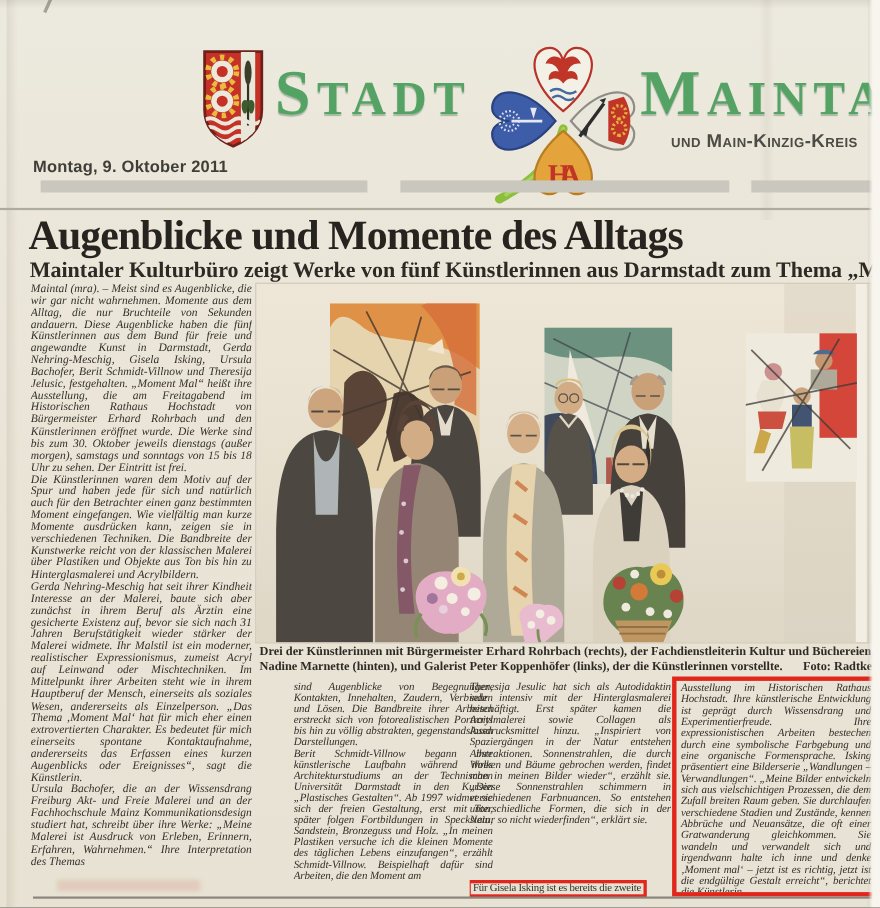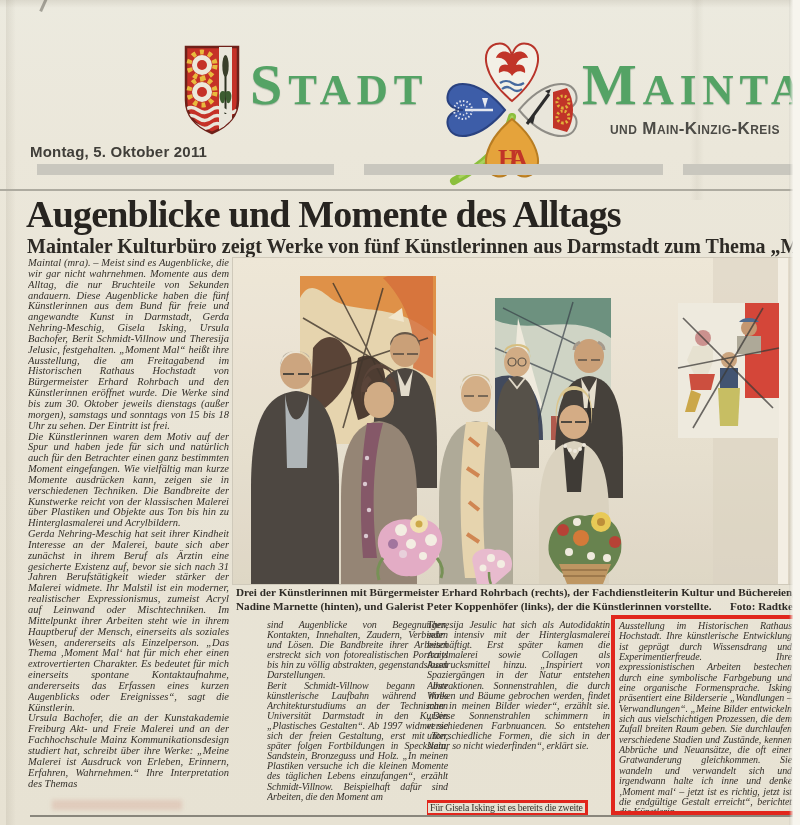--- a/index.html
+++ b/index.html
@@ -169,37 +169,37 @@
           <text x="-14" y="48" font-family="Liberation Serif, serif" font-size="26" font-weight="bold" fill="#c13428" letter-spacing="-9">HA</text>
         </g>
       </g>
     </svg>
 
     <div id="maintal-word" class="masthead-green">
       <span class="initial">M</span><span class="rest">AINTAL</span>
     </div>
 
     <div id="region-line">und Main-Kinzig-Kreis</div>
-    <div id="date-line">Montag, 5. Oktober 2011</div>
+    <div id="date-line">Montag, 9. Oktober 2011</div>
 
     <div class="graybar b1"></div>
     <div class="graybar b2"></div>
     <div class="graybar b3"></div>
   </div>
 
   <div id="top-rule"></div>
 
   <h1 id="headline">Augenblicke und Momente des Alltags</h1>
   <h2 id="subheadline">Maintaler Kulturbüro zeigt Werke von fünf Künstlerinnen aus Darmstadt zum Thema „Moment Mal“</h2>
 
   <div id="col1" class="bodycol">
     <p>Maintal (mra). – Meist sind es Augenblicke, die wir gar nicht wahrnehmen. Momente aus dem Alltag, die nur Bruchteile von Sekunden andauern. Diese Augenblicke haben die fünf Künstlerinnen aus dem Bund für freie und angewandte Kunst in Darmstadt, Gerda Nehring-Meschig, Gisela Isking, Ursula Bachofer, Berit Schmidt-Villnow und Theresija Jelusic, festgehalten. „Moment Mal“ heißt ihre Ausstellung, die am Freitagabend im Historischen Rathaus Hochstadt von Bürgermeister Erhard Rohrbach und den Künstlerinnen eröffnet wurde. Die Werke sind bis zum 30. Oktober jeweils dienstags (außer morgen), samstags und sonntags von 15 bis 18 Uhr zu sehen. Der Eintritt ist frei.</p>
     <p>Die Künstlerinnen waren dem Motiv auf der Spur und haben jede für sich und natürlich auch für den Betrachter einen ganz bestimmten Moment eingefangen. Wie vielfältig man kurze Momente ausdrücken kann, zeigen sie in verschiedenen Techniken. Die Bandbreite der Kunstwerke reicht von der klassischen Malerei über Plastiken und Objekte aus Ton bis hin zu Hinterglasmalerei und Acrylbildern.</p>
     <p>Gerda Nehring-Meschig hat seit ihrer Kindheit Interesse an der Malerei, baute sich aber zunächst in ihrem Beruf als Ärztin eine gesicherte Existenz auf, bevor sie sich nach 31 Jahren Berufstätigkeit wieder stärker der Malerei widmete. Ihr Malstil ist ein moderner, realistischer Expressionismus, zumeist Acryl auf Leinwand oder Mischtechniken. Im Mittelpunkt ihrer Arbeiten steht wie in ihrem Hauptberuf der Mensch, einerseits als soziales Wesen, andererseits als Einzelperson. „Das Thema ‚Moment Mal‘ hat für mich eher einen extrovertierten Charakter. Es bedeutet für mich einerseits spontane Kontaktaufnahme, andererseits das Erfassen eines kurzen Augenblicks oder Ereignisses“, sagt die Künstlerin.</p>
-    <p>Ursula Bachofer, die an der Kunstakademie Freiburg Akt- und Freie Malerei und an der Fachhochschule Mainz Kommunikationsdesign studiert hat, schreibt über ihre Werke: „Meine Malerei ist Ausdruck von Erleben, Erinnern, Erfahren, Wahrnehmen.“ Ihre Interpretation des Themas</p>
+    <p>Ursula Bachofer, die an der Wissensdrang Freiburg Akt- und Freie Malerei und an der Fachhochschule Mainz Kommunikationsdesign studiert hat, schreibt über ihre Werke: „Meine Malerei ist Ausdruck von Erleben, Erinnern, Erfahren, Wahrnehmen.“ Ihre Interpretation des Themas</p>
   </div>
 
   <svg id="photo" width="562" height="326" viewBox="0 0 562 326">
     <defs>
       <linearGradient id="wallGrad" x1="0" y1="0" x2="0" y2="1">
         <stop offset="0" stop-color="#efe9da"></stop>
         <stop offset="0.6" stop-color="#e6e0d0"></stop>
         <stop offset="1" stop-color="#ddd7c6"></stop>
       </linearGradient>
     </defs>

